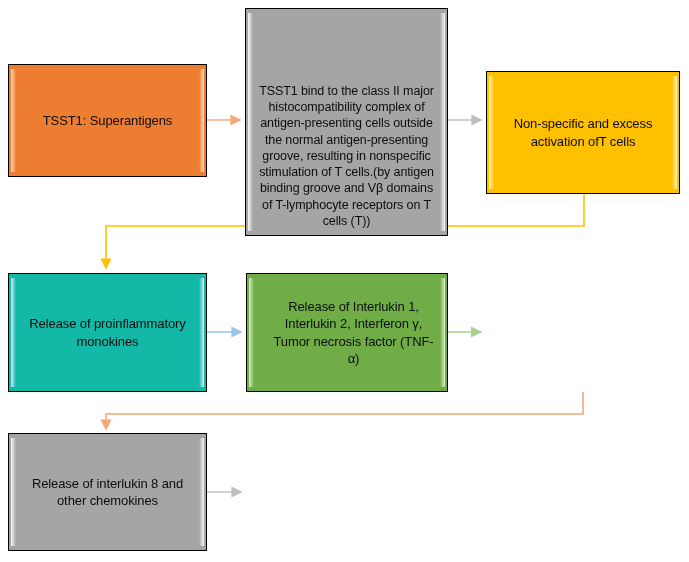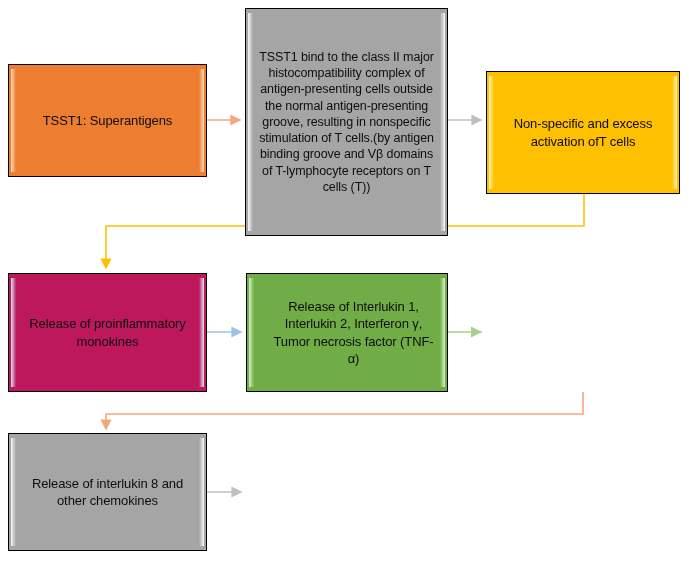--- a/index.html
+++ b/index.html
@@ -83,21 +83,21 @@
   }
   .n-yellow::before {
     background: linear-gradient(90deg, rgba(255,247,190,.98), rgba(255,192,0,.05));
   }
   .n-yellow::after {
     background: linear-gradient(270deg, rgba(255,247,190,.98), rgba(255,192,0,.05));
   }
 
   
   .n-blue {
-    background: #be185d;
+    background: #14b8a6;
     justify-content: flex-end;
   }
   .n-blue::before {
     background: linear-gradient(90deg, rgba(225,240,255,.95), rgba(91,155,213,.05));
   }
   .n-blue::after {
     background: linear-gradient(270deg, rgba(225,240,255,.95), rgba(91,155,213,.05));
   }
 
   
@@ -109,21 +109,21 @@
   }
   .n-green::after {
     background: linear-gradient(270deg, rgba(223,244,205,.95), rgba(112,173,71,.05));
   }
 
   
   .n-big {
     font-size: 12.5px;
     line-height: 1.30;
     padding: 6px 12px;
-    align-items: center;
+    align-items: flex-end;
   }
 
   
   .conn {
     position: absolute;
     left: 0;
     top: 0;
     width: 689px;
     height: 562px;
     overflow: visible;

